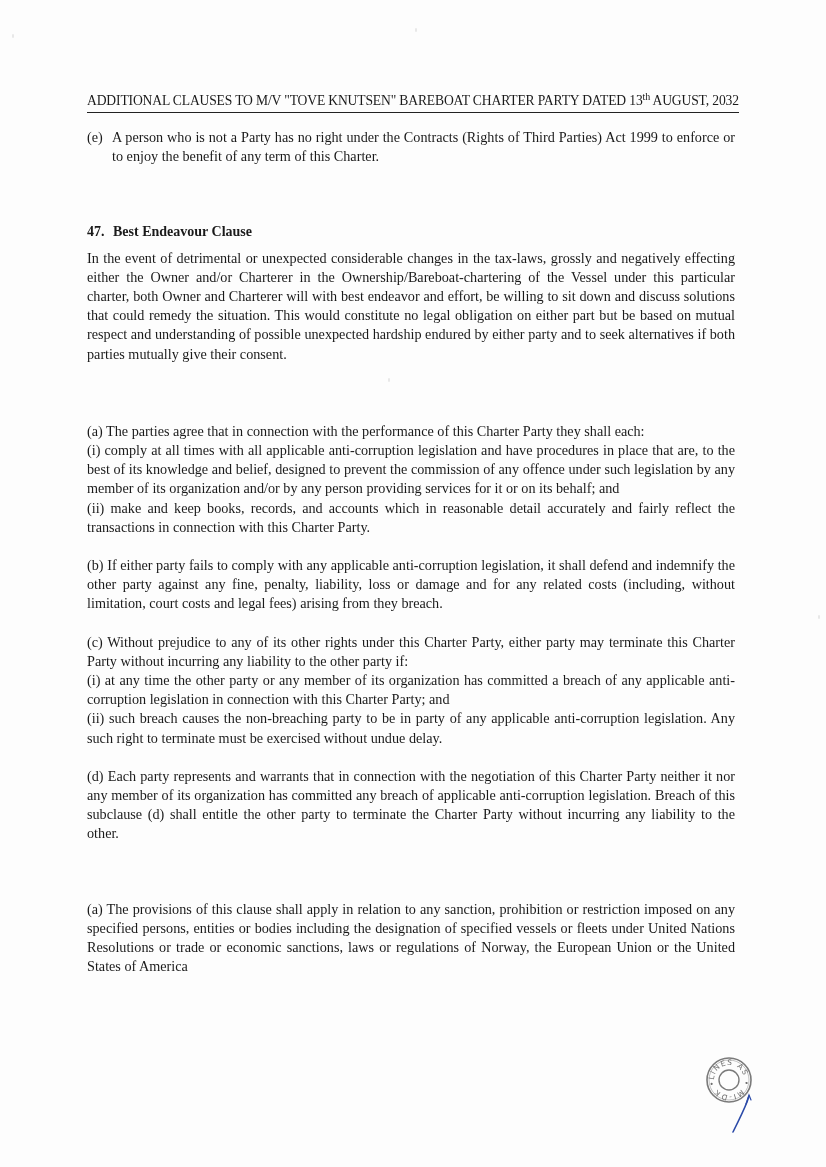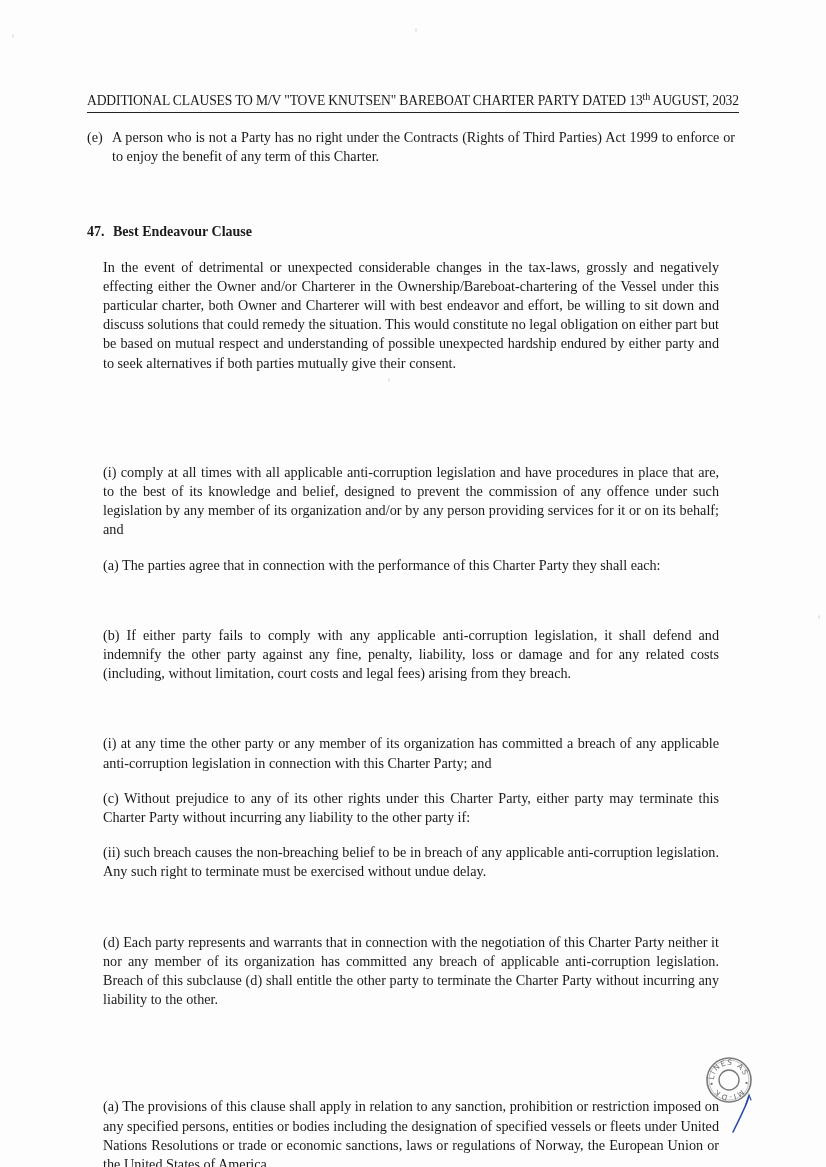--- a/index.html
+++ b/index.html
@@ -61,21 +61,21 @@
   .clause-title {
     font-weight: bold;
     margin: 0 0 7px 0;
     font-size: 14px;
   }
   .clause-title .num {
     display: inline-block;
     width: 26px;
   }
   p {
-    margin: 16px;
+    margin: 0;
   }
   .gap-clause { height: 54px; }
   .gap-para { height: 19px; }
   .stamp {
     position: absolute;
     left: 704px;
     top: 1055px;
     width: 50px;
     height: 50px;
   }
@@ -121,34 +121,35 @@
         <span class="num">47.</span><span>Best Endeavour Clause</span>
       </div>
       <p>In the event of detrimental or unexpected considerable changes in the tax-laws, grossly and negatively effecting either the Owner and/or Charterer in the Ownership/Bareboat-chartering of the Vessel under this particular charter, both Owner and Charterer will with best endeavor and effort, be willing to sit down and discuss solutions that could remedy the situation. This would constitute no legal obligation on either part but be based on mutual respect and understanding of possible unexpected hardship endured by either party and to seek alternatives if both parties mutually give their consent.</p>
     </section>
 
     <div class="gap-clause" style="height:58px;"></div>
 
     <section>
 
       <div>
+        <p>(a) The parties agree that in connection with the performance of this Charter Party they shall each:</p>
         <p>(i) comply at all times with all applicable anti-corruption legislation and have procedures in place that are, to the best of its knowledge and belief, designed to prevent the commission of any offence under such legislation by any member of its organization and/or by any person providing services for it or on its behalf; and</p>
-        <p>(a) The parties agree that in connection with the performance of this Charter Party they shall each:</p>
+        <p>(ii) make and keep books, records, and accounts which in reasonable detail accurately and fairly reflect the transactions in connection with this Charter Party.</p>
       </div>
       <div class="gap-para"></div>
 
       <div>
         <p>(b) If either party fails to comply with any applicable anti-corruption legislation, it shall defend and indemnify the other party against any fine, penalty, liability, loss or damage and for any related costs (including, without limitation, court costs and legal fees) arising from they breach.</p>
       </div>
       <div class="gap-para"></div>
 
       <div>
+        <p>(c) Without prejudice to any of its other rights under this Charter Party, either party may terminate this Charter Party without incurring any liability to the other party if:</p>
         <p>(i) at any time the other party or any member of its organization has committed a breach of any applicable anti-corruption legislation in connection with this Charter Party; and</p>
-        <p>(c) Without prejudice to any of its other rights under this Charter Party, either party may terminate this Charter Party without incurring any liability to the other party if:</p>
-        <p>(ii) such breach causes the non-breaching belief to be in breach of any applicable anti-corruption legislation. Any such right to terminate must be exercised without undue delay.</p>
+        <p>(ii) such breach causes the non-breaching party to be in party of any applicable anti-corruption legislation. Any such right to terminate must be exercised without undue delay.</p>
       </div>
       <div class="gap-para"></div>
 
       <div>
         <p>(d) Each party represents and warrants that in connection with the negotiation of this Charter Party neither it nor any member of its organization has committed any breach of applicable anti-corruption legislation. Breach of this subclause (d) shall entitle the other party to terminate the Charter Party without incurring any liability to the other.</p>
       </div>
     </section>
 
     <div class="gap-clause" style="height:56px;"></div>
 

